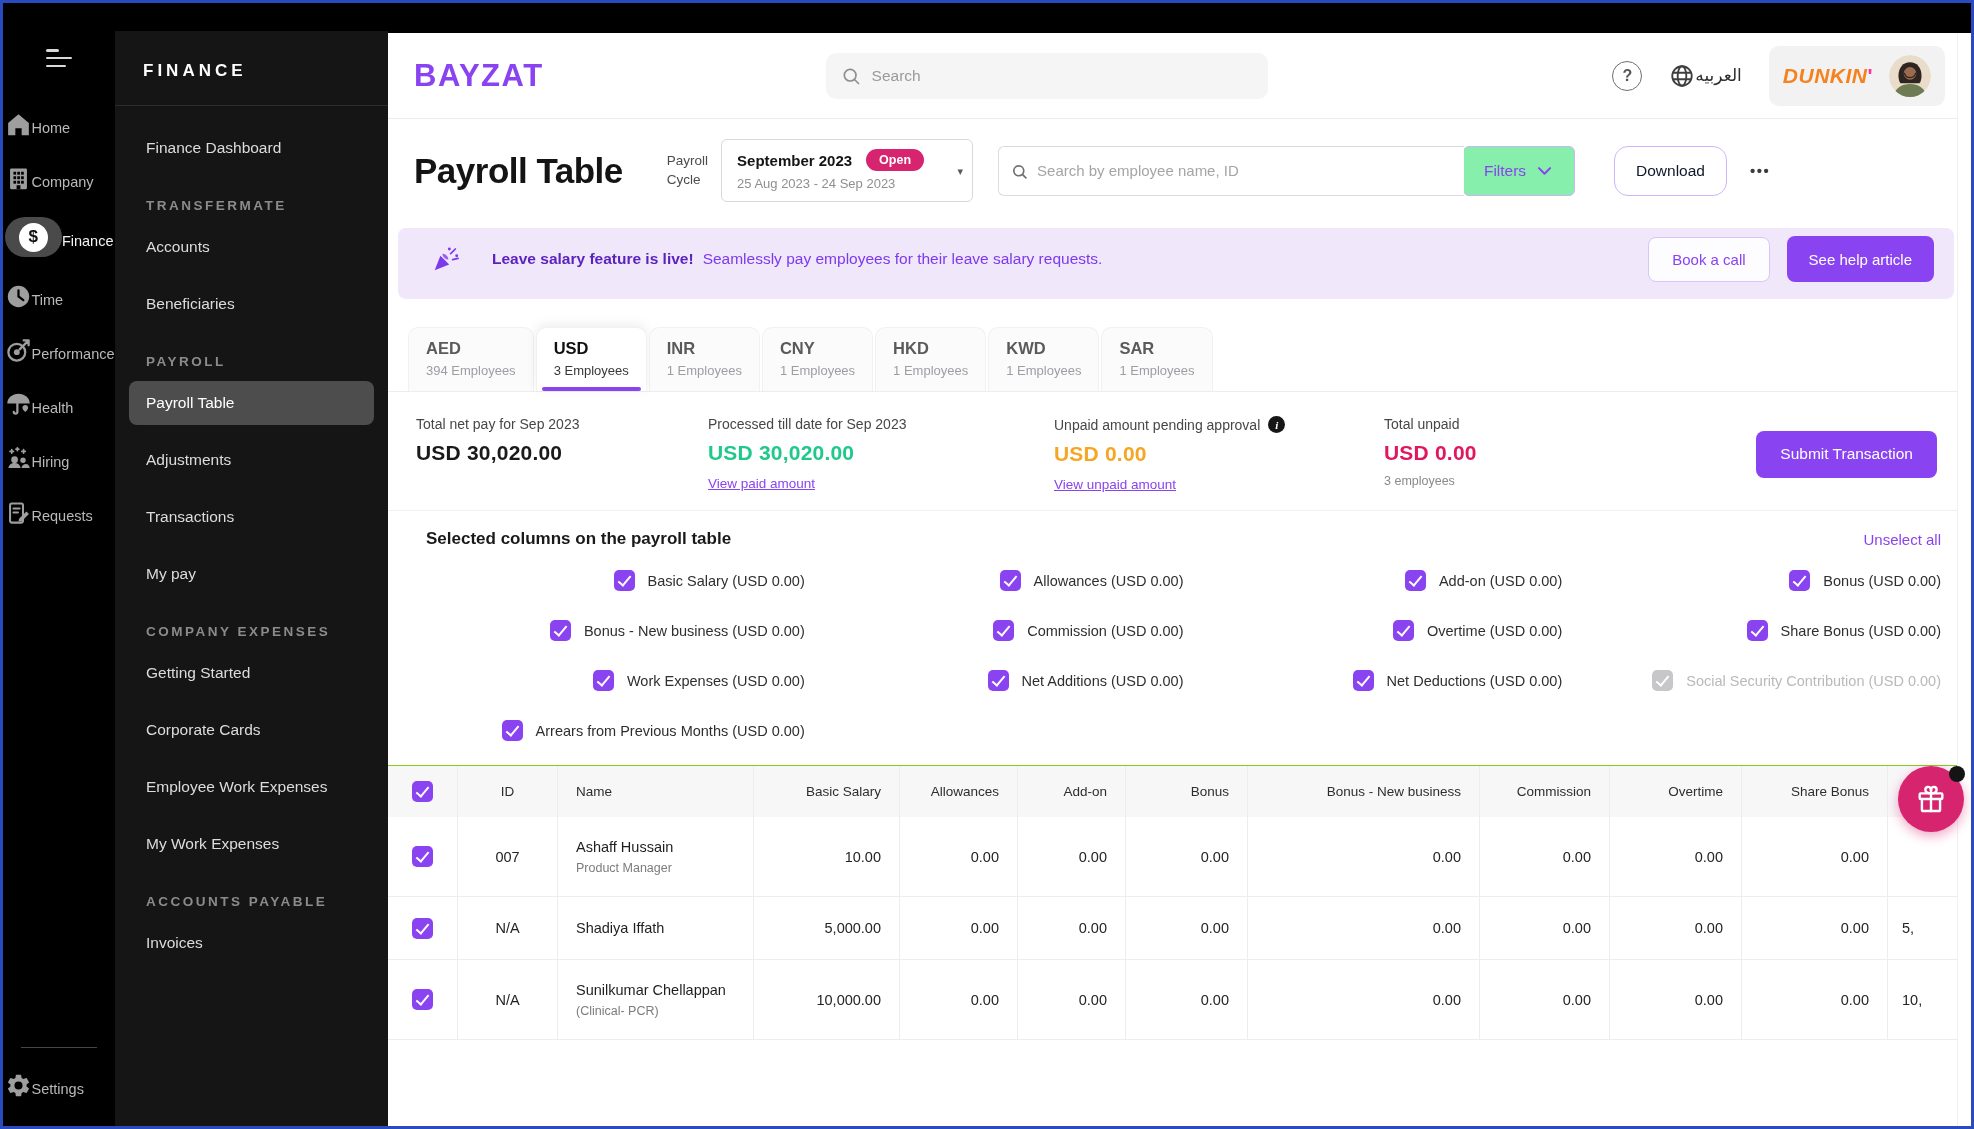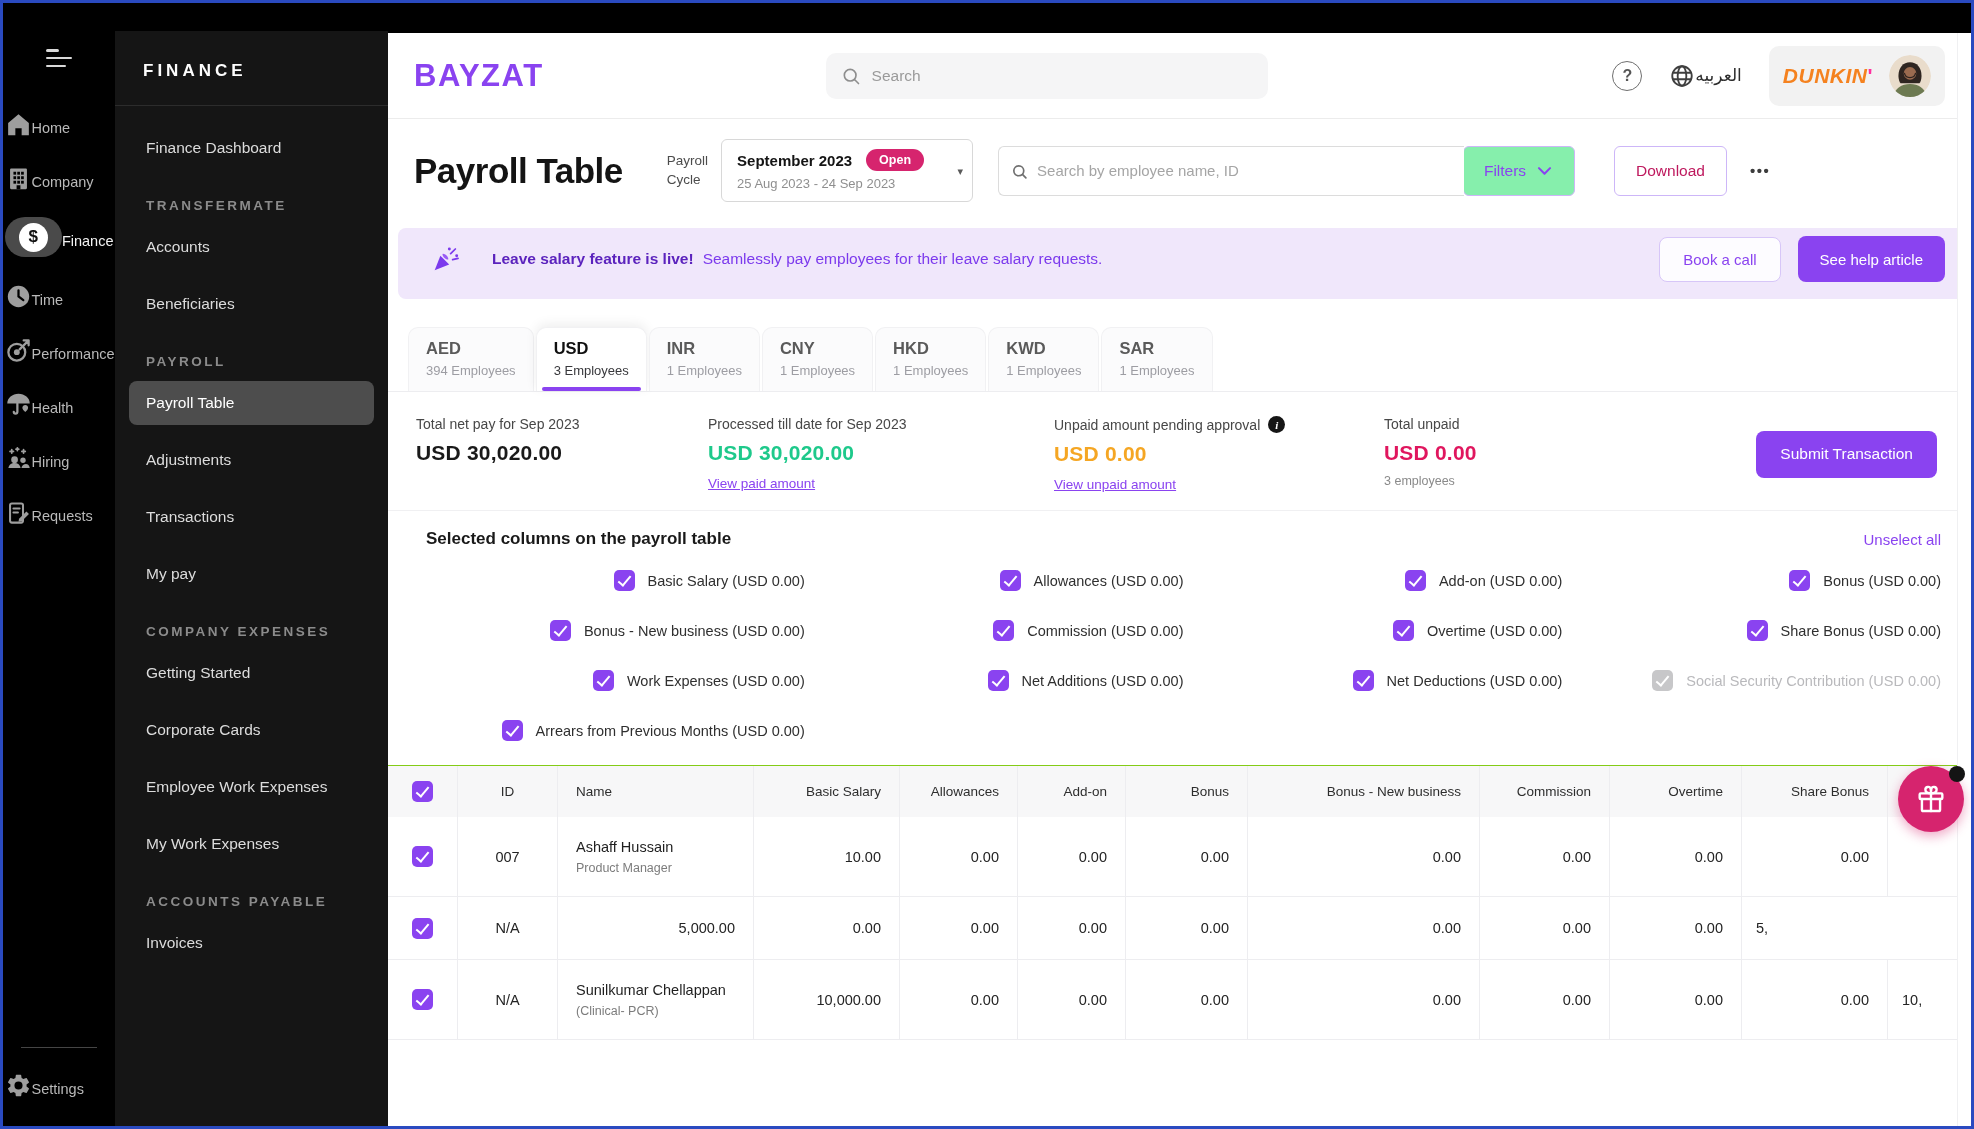--- a/index.html
+++ b/index.html
@@ -56,24 +56,24 @@
   .cycle-month { font-size:15px; font-weight:700; color:#141414; }
   .badge-open { background:#d6246e; color:#fff; font-size:12.5px; font-weight:600; border-radius:13px; padding:4px 13px; margin-left:14px; }
   .cycle-range { font-size:13px; color:#8f8f8f; margin-top:5px; }
   .cycle-caret { position:absolute; right:9px; top:50%; transform:translateY(-50%); color:#5a5a5a; font-size:11px; }
   .search-group { margin-left:25px; display:flex; height:50px; }
   .emp-search-wrap { position:relative; }
   .emp-search { width:466px; height:50px; border:1px solid #dcdcdc; border-right:none; border-radius:6px 0 0 6px; padding:0 14px 0 38px; font-size:15px; color:#333; outline:none; font-family:inherit; }
   .emp-search::placeholder { color:#a5a5a5; }
   .emp-search-wrap svg { position:absolute; left:13px; top:17px; color:#6f6f6f; }
   .filters-btn { width:112px; border:1px solid #cdb6f8; border-radius:6px; background:#86efac; display:flex; align-items:center; justify-content:center; gap:9px; color:#8a43f0; font-size:15.5px; font-weight:500; cursor:pointer; margin-left:-1px; }
-  .download-btn { margin-left:39px; height:50px; padding:0 21px; border:1px solid #cdb6f8; border-radius:6px; background:#fff; color:#be185d; font-size:15.5px; font-weight:500; cursor:pointer; font-family:inherit; }
+  .download-btn { margin-left:39px; height:50px; padding:0 21px; border:1px solid #cdb6f8; border-radius:14px; background:#fff; color:#0f172a; font-size:15.5px; font-weight:500; cursor:pointer; font-family:inherit; }
   .more-dots { margin-left:23px; color:#3d3d3d; font-size:15px; letter-spacing:1.5px; font-weight:700; cursor:pointer; }
 
-  .banner { margin:10px 6px 0 10px; height:71px; flex-shrink:0; background:#f0e7fb; border-radius:8px; display:flex; align-items:center; padding:0 20px 9px 32px; }
+  .banner { margin:10px 17px 0 10px; height:71px; flex-shrink:0; background:#f0e7fb; border-radius:8px; display:flex; align-items:center; padding:0 20px 9px 32px; }
   .banner-icon { margin-right:30px; display:flex; }
   .banner-title { font-size:15.5px; font-weight:700; color:#5b23bd; }
   .banner-sub { font-size:15.5px; color:#7c3aed; margin-left:9px; }
   .banner-actions { margin-left:auto; display:flex; align-items:center; gap:17px; }
   .book-btn { height:45px; padding:0 23px; background:#fdfcff; border:1px solid #d7c6f8; border-radius:8px; color:#8a43f0; font-size:15px; cursor:pointer; font-family:inherit; }
   .helpart-btn { height:46px; padding:0 22px; background:#8a43f0; border:none; border-radius:8px; color:#fff; font-size:15px; cursor:pointer; font-family:inherit; }
 
   .tabs { display:flex; gap:2px; padding:28px 0 0 20px; flex-shrink:0; }
   .tab { min-width:110px; padding:11px 17px 13px; background:#fbfbfc; border:1px solid #f1f1f3; border-bottom:none; border-radius:10px 10px 0 0; position:relative; cursor:pointer; }
   .tab .tcode { font-size:16.5px; font-weight:600; color:#5a5a5a; }
@@ -512,20 +512,23 @@
           <div class="tcell num">0.00</div>
           <div class="tcell num">0.00</div>
           <div class="tcell num">0.00</div>
           <div class="tcell last"></div>
         </div>
         <div class="trow">
           <div class="tcell ctr">
               <span class="cbx"></span>
             </div>
           <div class="tcell ctr">N/A</div>
+          <div class="tcell namecell">
+              <span class="nm">Shadiya Iffath</span>
+            </div>
           <div class="tcell num">5,000.00</div>
           <div class="tcell num">0.00</div>
           <div class="tcell num">0.00</div>
           <div class="tcell num">0.00</div>
           <div class="tcell num">0.00</div>
           <div class="tcell num">0.00</div>
           <div class="tcell num">0.00</div>
           <div class="tcell num">0.00</div>
           <div class="tcell last">5,</div>
         </div>

